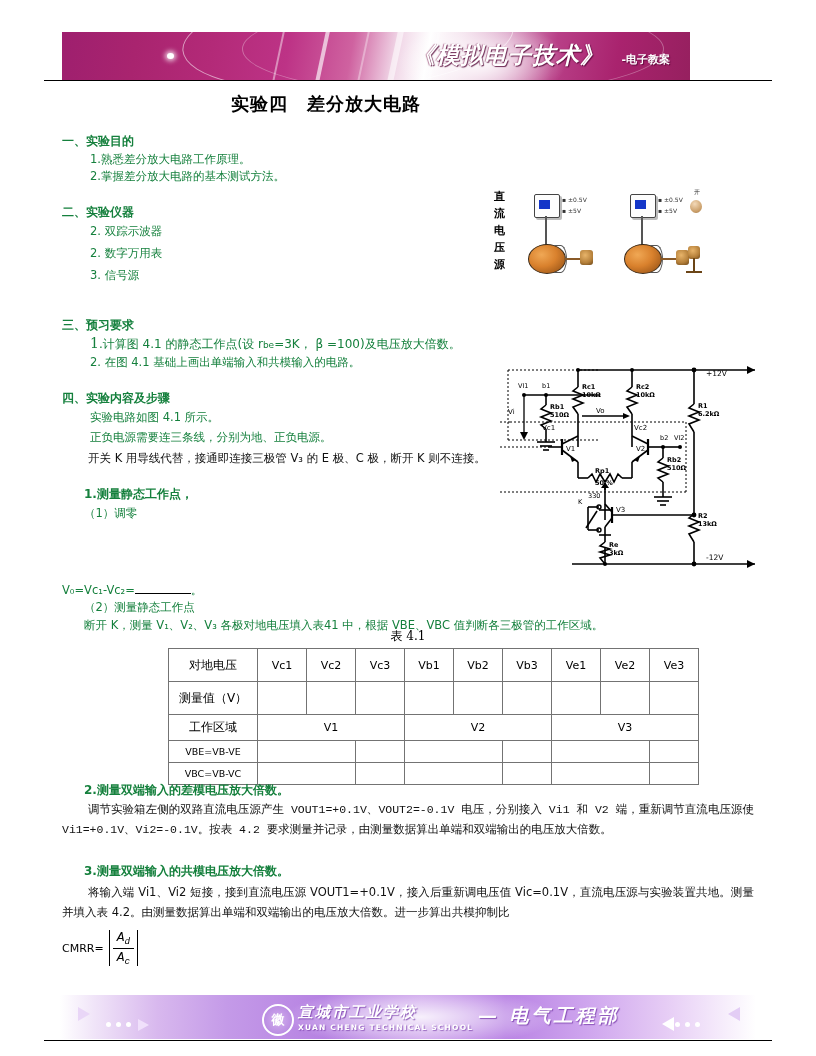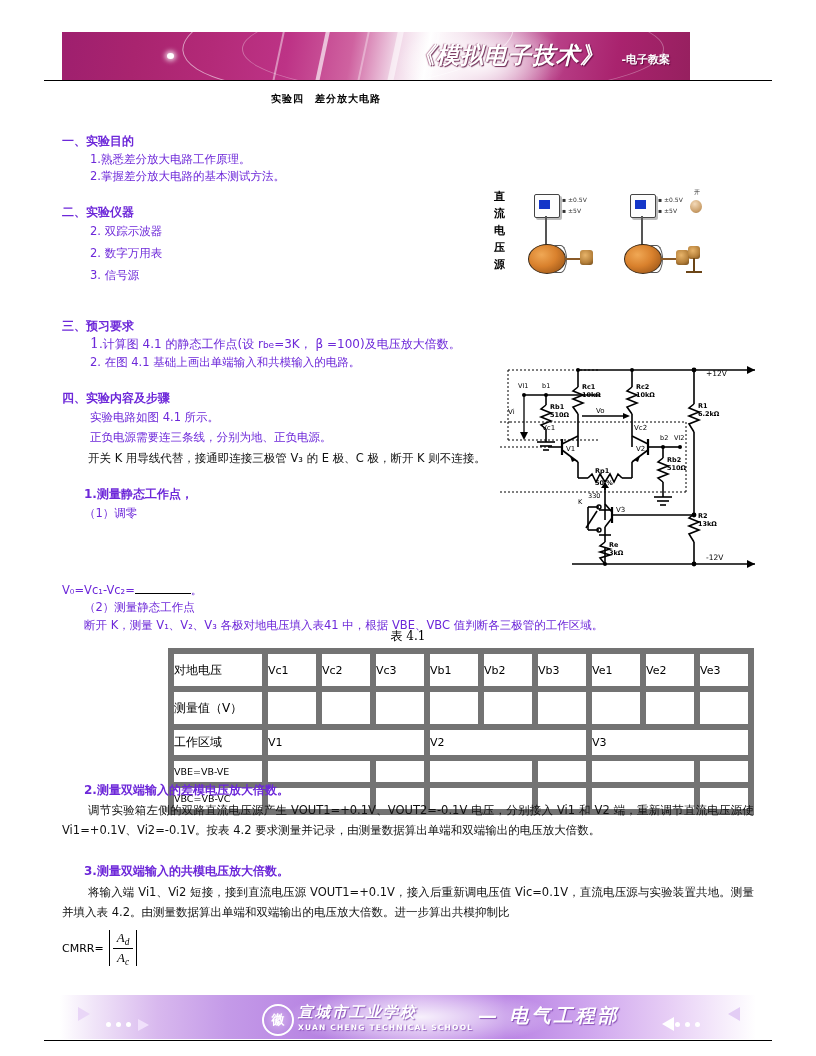--- a/index.html
+++ b/index.html
@@ -123,31 +123,31 @@
 
   
   .doc-title {
     position: absolute;
     left: 0;
     top: 92px;
     width: 652px;
     text-align: center;
     font-family: "DejaVu Sans", "Liberation Sans", sans-serif;
     font-weight: bold;
-    font-size: 10px;
+    font-size: 18px;
     letter-spacing: 1px;
   }
 
   
   .txt {
     position: absolute;
     font-family: "DejaVu Sans", "Liberation Sans", sans-serif;
     font-size: 11.5px;
     line-height: 15px;
-    color: #6d28d9;
+    color: #15803d;
     white-space: nowrap;
   }
   .sec-head {
     font-weight: bold;
     font-size: 12px;
   }
   .bold {
     font-weight: bold;
   }
   .serif {
@@ -305,21 +305,22 @@
   }
   table.tbl {
     position: absolute;
     left: 168px;
     top: 648px;
     border-collapse: collapse;
     font-family: "DejaVu Sans", "Liberation Sans", sans-serif;
     font-size: 11px;
   }
   table.tbl td {
-    border: 6px solid #737373;
+    border: 1px solid #737373;
+    text-align: center;
     vertical-align: middle;
     padding: 0;
   }
   .c-head { width: 88px; height: 25px; font-size: 12px; }
   .c-cell { width: 48px; }
   .r-tall { height: 32px; }
   .r-mid  { height: 25px; }
   .r-short{ height: 21px; }
   .lbl-small { font-size: 9.5px; }
 
@@ -340,21 +341,21 @@
   }
   .bar {
     width: 1px;
     background: #000;
     margin: 0 3px;
   }
   .frac {
     display: inline-flex;
     flex-direction: column;
     align-items: center;
-    font-family: Liberation Serif, serif;
+    font-family: Liberation Mono, monospace;
     font-style: italic;
     font-size: 13px;
   }
   .frac .num { padding: 0 4px 1px 4px; border-bottom: 1px solid #000; }
   .frac .den { padding: 1px 4px 0 4px; }
 
   
   .footer-banner {
     position: absolute;
     left: 60px;
@@ -532,21 +533,21 @@
 
     <div class="psu-right">
       <div class="psu-right-lbl">开</div>
       <div class="psu-sw"></div>
       <div class="psu-term"></div>
       <div class="psu-term-stem"></div>
       <div class="psu-term-base"></div>
     </div>
   </div>
 
-  <div class="txt sec-head" style="left:62px; top:319px;">三、预习要求</div>
+  <div class="txt sec-head" style="left:62px; top:319px;font-family:Liberation Mono, monospace;">三、预习要求</div>
   <div class="txt" style="left:90px; top:336px; font-size:12px;">
     <span class="serif" style="font-size:14px;">1</span><span>.计算图 4.1 的静态工作点(设 r</span><span class="small-cap">be</span><span>=3K，  β =100)及电压放大倍数。</span>
   </div>
   <div class="txt" style="left:90px; top:355px;">2. 在图 4.1 基础上画出单端输入和共模输入的电路。</div>
 
   <div class="txt sec-head" style="left:62px; top:391px;">四、实验内容及步骤</div>
   <div class="txt" style="left:90px; top:410px;">实验电路如图 4.1 所示。</div>
   <div class="txt" style="left:90px; top:430px;">正负电源需要连三条线，分别为地、正负电源。</div>
   <div class="para" style="left:62px; top:448px; width:430px; text-indent:26px;">开关 K 用导线代替，接通即连接三极管 V₃ 的 E 极、C 极，断开 K 则不连接。</div>
 
@@ -824,21 +825,21 @@
         <td class="c-cell r-short"></td>
         <td class="c-cell r-short" colspan="2"></td>
         <td class="c-cell r-short"></td>
         <td class="c-cell r-short" colspan="2"></td>
         <td class="c-cell r-short"></td>
       </tr>
     </tbody>
   </table>
 
   <div class="txt bold" style="left:84px; top:783px; font-size:12px;">2.测量双端输入的差模电压放大倍数。</div>
-  <div class="para" style="left:62px; top:800px; width:692px; text-indent:26px; line-height:20px;">调节实验箱左侧的双路直流电压源产生 VOUT1=+0.1V、VOUT2=-0.1V 电压，分别接入 Vi1 和 V2 端，重新调节直流电压源使 Vi1=+0.1V、Vi2=-0.1V。按表 4.2 要求测量并记录，由测量数据算出单端和双端输出的电压放大倍数。</div>
+  <div class="para" style="left:62px; top:800px; width:692px; text-indent:26px; line-height:20px;font-family:Liberation Mono, monospace;">调节实验箱左侧的双路直流电压源产生 VOUT1=+0.1V、VOUT2=-0.1V 电压，分别接入 Vi1 和 V2 端，重新调节直流电压源使 Vi1=+0.1V、Vi2=-0.1V。按表 4.2 要求测量并记录，由测量数据算出单端和双端输出的电压放大倍数。</div>
 
   <div class="txt bold" style="left:84px; top:864px; font-size:12px;">3.测量双端输入的共模电压放大倍数。</div>
   <div class="para" style="left:62px; top:882px; width:692px; text-indent:26px; line-height:20px;">将输入端 Vi1、Vi2 短接，接到直流电压源 VOUT1=+0.1V，接入后重新调电压值 Vic=0.1V，直流电压源与实验装置共地。测量并填入表 4.2。由测量数据算出单端和双端输出的电压放大倍数。进一步算出共模抑制比</div>
 
   <div class="cmrr">
     <span>CMRR=</span>
     <span class="frac-bars">
       <span class="bar"></span>
       <span class="frac">
         <span class="num"><span>A</span><sub>d</sub></span>

